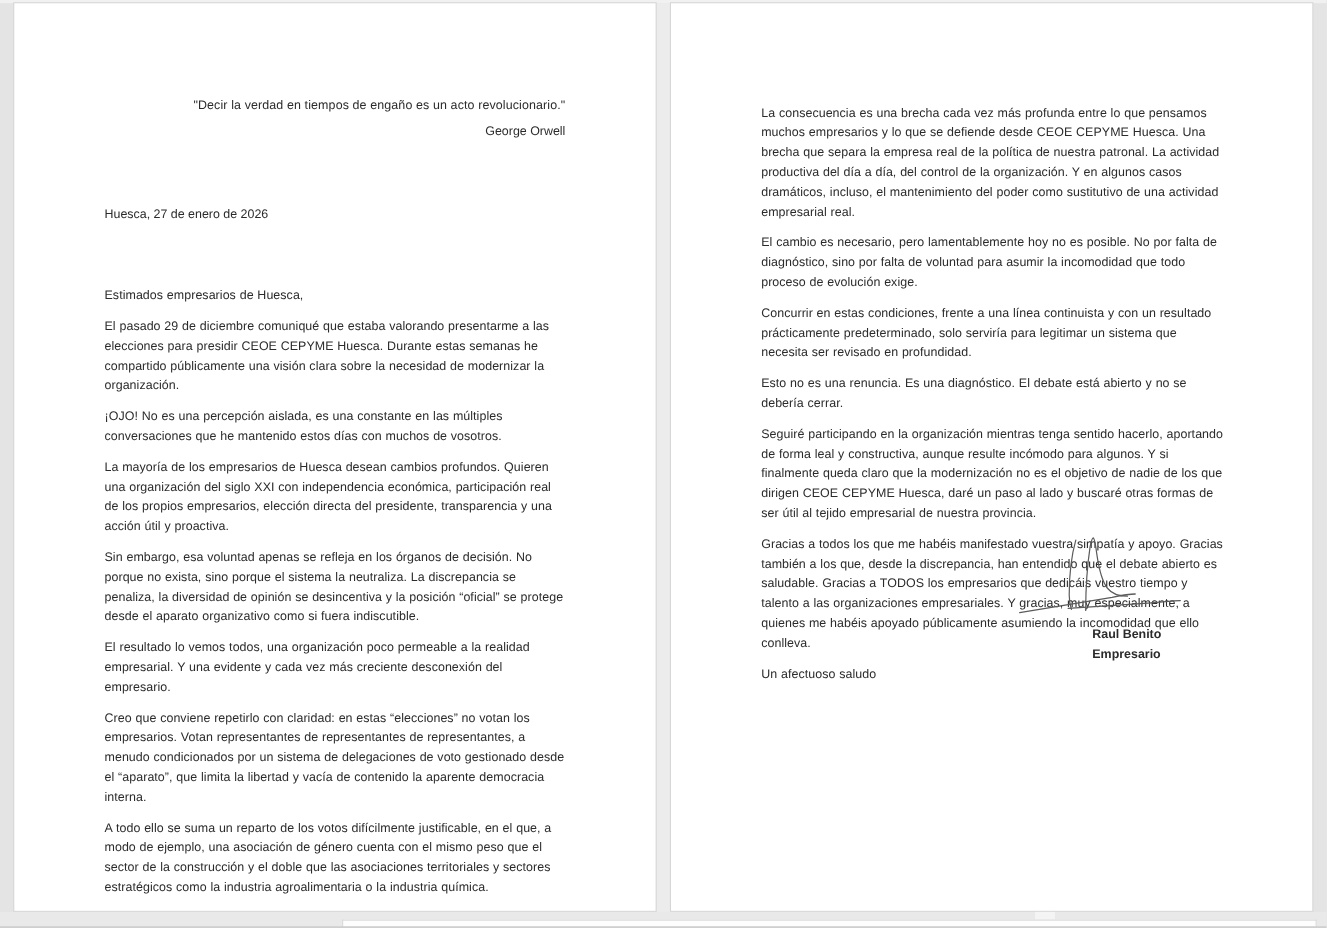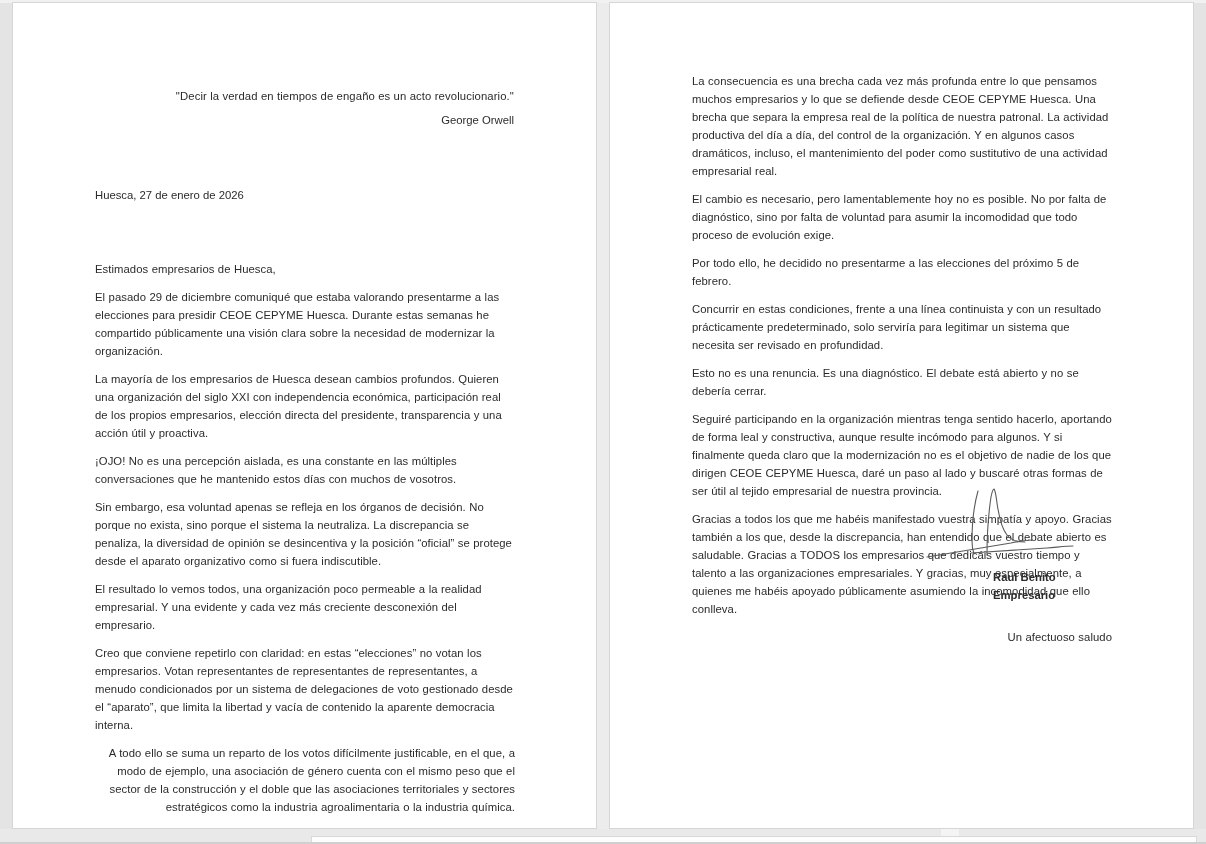--- a/index.html
+++ b/index.html
@@ -89,32 +89,32 @@
     line-height: 18px;
     text-align: right;
   }
 
   .body-col {
     position: absolute;
     left: 82px;
     width: 420px;
   }
   #p1-body { top: 257px; }
-  #p2-body { top: 69px; }
+  #p2-body { top: 91px; }
 
   .para {
     font-size: 11.3px;
     line-height: 18px;
     color: #2b2b2b;
     margin: 0 0 10px 0;
     text-align: left;
     letter-spacing: 0.005em;
     word-spacing: 0.02em;
   }
-  .para:last-child { margin-bottom: 0; text-align: right; }
+  .para:last-child { margin-bottom: 0; }
 
   
   .sign-block {
     position: absolute;
     left: 300px;
     top: 480px;
     width: 260px;
     font-weight: bold;
   }
   .signature-img {
@@ -209,38 +209,37 @@
         <div class="quote-block">
           <div class="quote-text">"Decir la verdad en tiempos de engaño es un acto revolucionario."</div>
           <div class="quote-author">George Orwell</div>
         </div>
 
         <div class="dateline">Huesca, 27 de enero de 2026</div>
 
         <div class="body-col" id="p1-body">
           <p class="para">Estimados empresarios de Huesca,</p>
           <p class="para">El pasado 29 de diciembre comuniqué que estaba valorando presentarme a las elecciones para presidir CEOE CEPYME Huesca. Durante estas semanas he compartido públicamente una visión clara sobre la necesidad de modernizar la organización.</p>
+          <p class="para">¡OJO! No es una percepción aislada, es una constante en las múltiples conversaciones que he mantenido estos días con muchos de vosotros.</p>
           <p class="para">La mayoría de los empresarios de Huesca desean cambios profundos. Quieren una organización del siglo XXI con independencia económica, participación real de los propios empresarios, elección directa del presidente, transparencia y una acción útil y proactiva.</p>
-          <p class="para">¡OJO! No es una percepción aislada, es una constante en las múltiples conversaciones que he mantenido estos días con muchos de vosotros.</p>
           <p class="para">Sin embargo, esa voluntad apenas se refleja en los órganos de decisión. No porque no exista, sino porque el sistema la neutraliza. La discrepancia se penaliza, la diversidad de opinión se desincentiva y la posición “oficial” se protege desde el aparato organizativo como si fuera indiscutible.</p>
           <p class="para">El resultado lo vemos todos, una organización poco permeable a la realidad empresarial. Y una evidente y cada vez más creciente desconexión del empresario.</p>
           <p class="para">Creo que conviene repetirlo con claridad: en estas “elecciones” no votan los empresarios. Votan representantes de representantes de representantes, a menudo condicionados por un sistema de delegaciones de voto gestionado desde el “aparato”, que limita la libertad y vacía de contenido la aparente democracia interna.</p>
           <p class="para">A todo ello se suma un reparto de los votos difícilmente justificable, en el que, a modo de ejemplo, una asociación de género cuenta con el mismo peso que el sector de la construcción y el doble que las asociaciones territoriales y sectores estratégicos como la industria agroalimentaria o la industria química.</p>
         </div>
 
       </div>
     </div>
 
     <div class="page" id="page-2">
       <div class="page-inner">
 
         <div class="body-col" id="p2-body">
           <p class="para">La consecuencia es una brecha cada vez más profunda entre lo que pensamos muchos empresarios y lo que se defiende desde CEOE CEPYME Huesca. Una brecha que separa la empresa real de la política de nuestra patronal. La actividad productiva del día a día, del control de la organización. Y en algunos casos dramáticos, incluso, el mantenimiento del poder como sustitutivo de una actividad empresarial real.</p>
           <p class="para">El cambio es necesario, pero lamentablemente hoy no es posible. No por falta de diagnóstico, sino por falta de voluntad para asumir la incomodidad que todo proceso de evolución exige.</p>
-          <p class="para">Por todo ello, he decidido no presentarme a las elecciones del próximo 5 de febrero.</p>
           <p class="para">Concurrir en estas condiciones, frente a una línea continuista y con un resultado prácticamente predeterminado, solo serviría para legitimar un sistema que necesita ser revisado en profundidad.</p>
           <p class="para">Esto no es una renuncia. Es una diagnóstico. El debate está abierto y no se debería cerrar.</p>
           <p class="para">Seguiré participando en la organización mientras tenga sentido hacerlo, aportando de forma leal y constructiva, aunque resulte incómodo para algunos. Y si finalmente queda claro que la modernización no es el objetivo de nadie de los que dirigen CEOE CEPYME Huesca, daré un paso al lado y buscaré otras formas de ser útil al tejido empresarial de nuestra provincia.</p>
           <p class="para">Gracias a todos los que me habéis manifestado vuestra simpatía y apoyo. Gracias también a los que, desde la discrepancia, han entendido que el debate abierto es saludable. Gracias a TODOS los empresarios que dedicáis vuestro tiempo y talento a las organizaciones empresariales.  Y gracias, muy especialmente, a quienes me habéis apoyado públicamente asumiendo la incomodidad que ello conlleva.</p>
           <p class="para">Un afectuoso saludo</p>
         </div>
 
         <div class="sign-block">
           <svg class="signature-img" viewBox="0 0 185 85">
             <g fill="none" stroke="#5b5b5b" stroke-linecap="round" stroke-linejoin="round">

